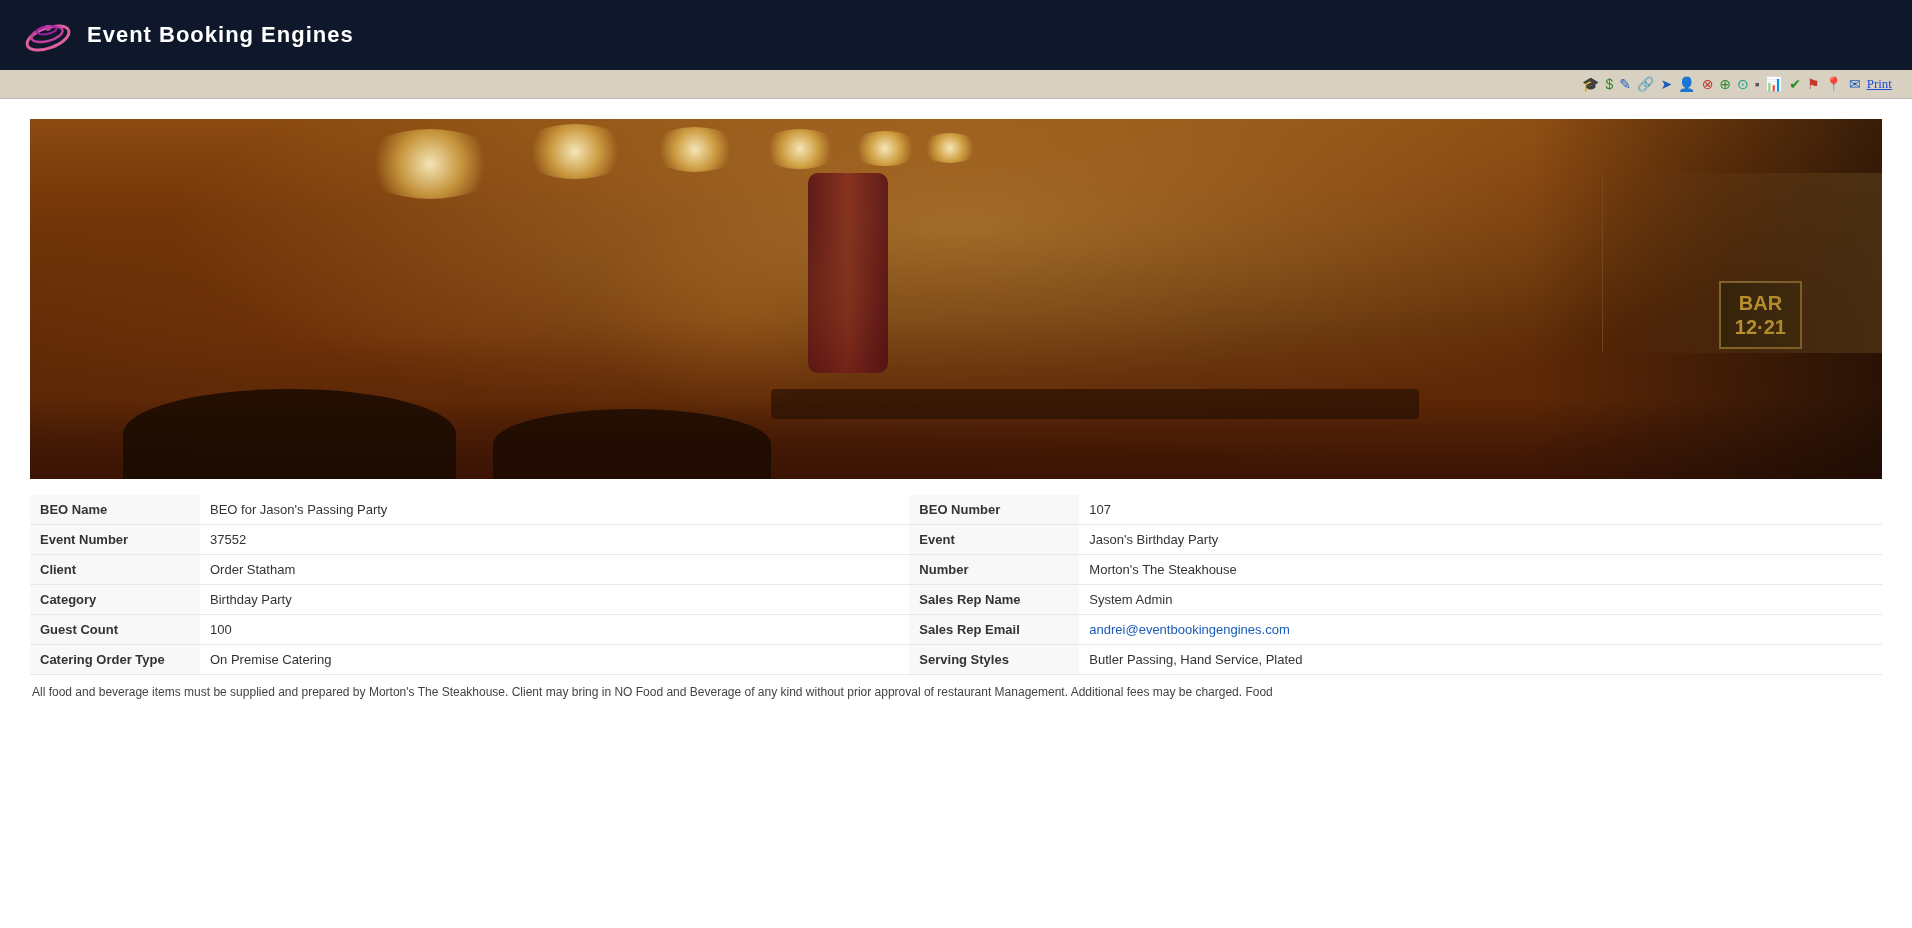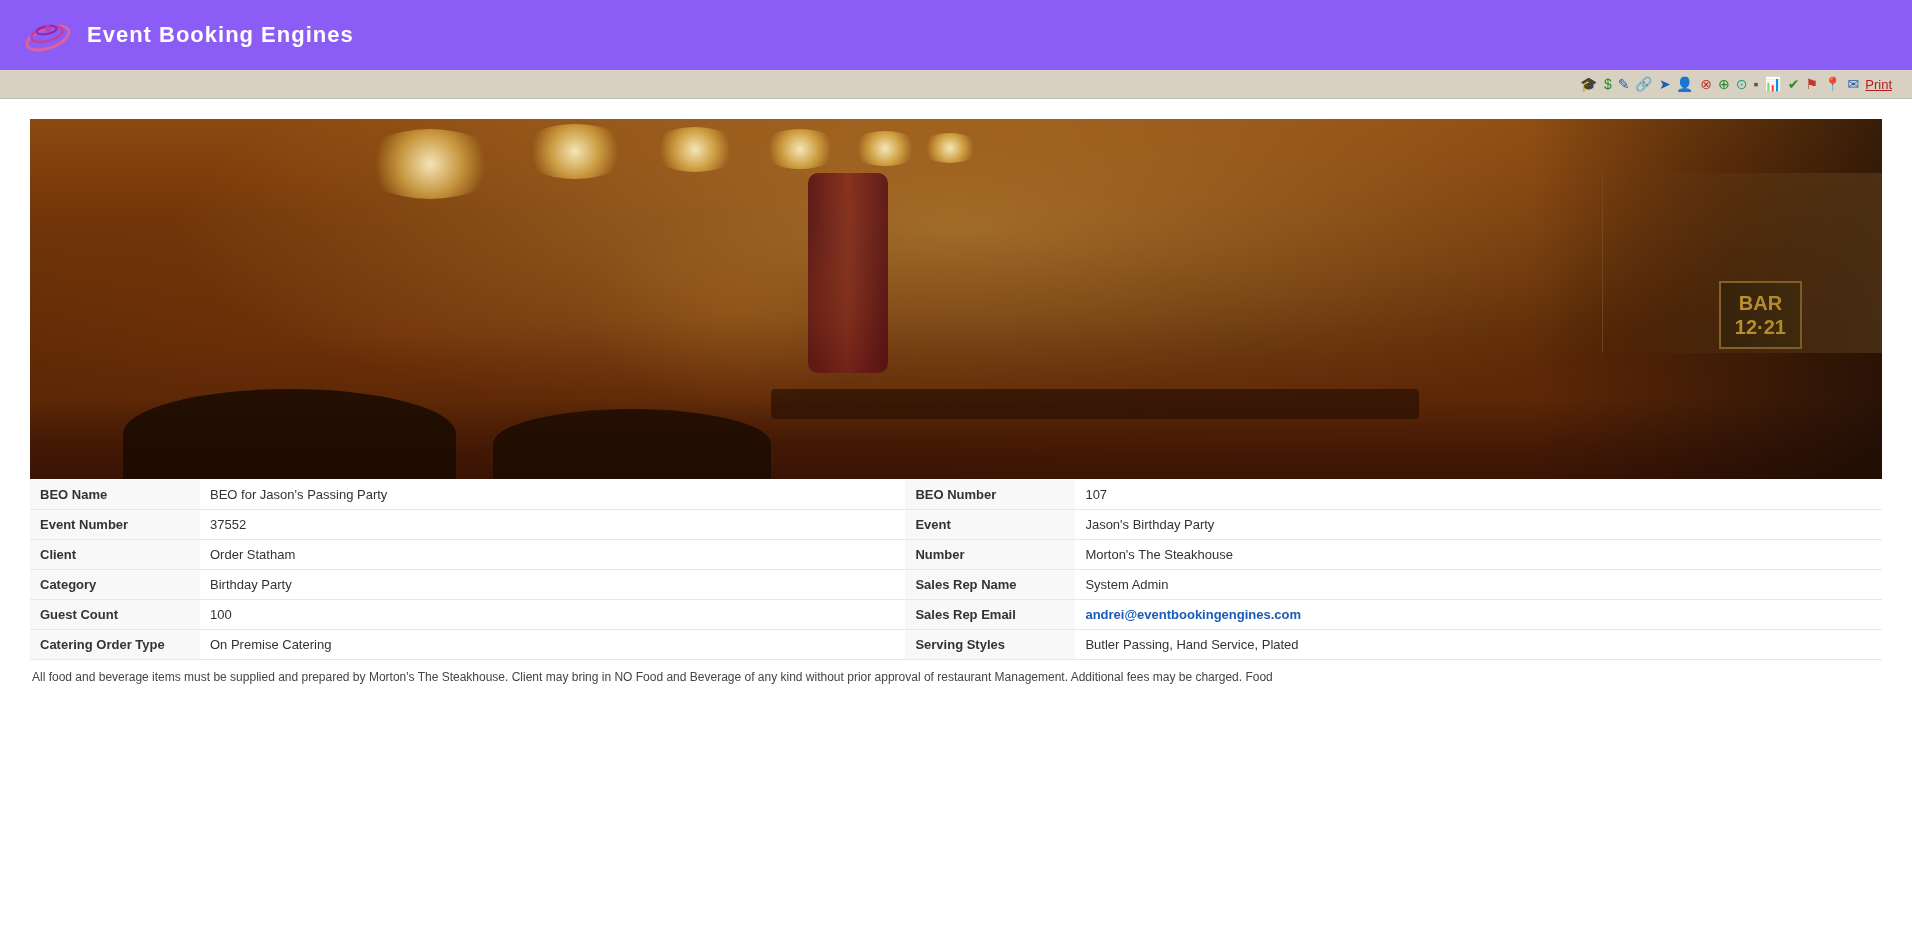--- a/index.html
+++ b/index.html
@@ -1,20 +1,20 @@
 <!DOCTYPE html>
 <html><head>
   <meta charset="utf-8">
   <style>
     * { margin: 0; padding: 0; box-sizing: border-box; }
     body { font-family: Arial, sans-serif; font-size: 13px; background: #fff; color: #333; }
 
     
     #header {
-      background: #8b5cf6;
+      background: #0f172a;
       padding: 10px 20px;
       display: flex;
       align-items: center;
       height: 70px;
     }
     #logo-area {
       display: flex;
       align-items: center;
       gap: 12px;
     }
@@ -44,27 +44,27 @@
       cursor: pointer;
       color: #555;
       display: inline-block;
     }
     .toolbar-icon.blue { color: #1a5cb8; }
     .toolbar-icon.green { color: #2a8a2a; }
     .toolbar-icon.red { color: #c0392b; }
     .toolbar-icon.orange { color: #e67e22; }
     .toolbar-icon.teal { color: #16a085; }
     #print-btn {
-      color: #b91c1c;
+      color: #1d4ed8;
       text-decoration: underline;
       cursor: pointer;
       font-size: 13px;
       background: none;
       border: none;
-      font-family: Liberation Sans, sans-serif;
+      font-family: Liberation Serif, serif;
     }
 
     
     #main {
       padding: 20px 30px;
     }
     #page-heading {
       font-size: 18px;
       font-weight: bold;
       margin-bottom: 12px;
@@ -115,42 +115,41 @@
       font-size: 20px;
       font-weight: bold;
       text-align: center;
       line-height: 1.2;
     }
 
     
     #info-table {
       width: 100%;
       border-collapse: collapse;
-      margin-top: 1px;
+      margin-top: 16px;
     }
     #info-table td {
       padding: 7px 10px;
       vertical-align: top;
       border-bottom: 1px solid #e8e8e8;
       font-size: 13px;
     }
     #info-table td.label-cell {
       font-weight: bold;
       color: #333;
       width: 170px;
       background: #f8f8f8;
     }
     #info-table td.value-cell {
       color: #333;
       width: calc(50% - 170px);
     }
     .email-link {
       color: #1a5cb8;
       text-decoration: none;
-      font-weight: bold;
     }
 
     
     #footer-text {
       margin-top: 8px;
       font-size: 12px;
       color: #444;
       line-height: 1.6;
       padding: 0 2px;
     }

